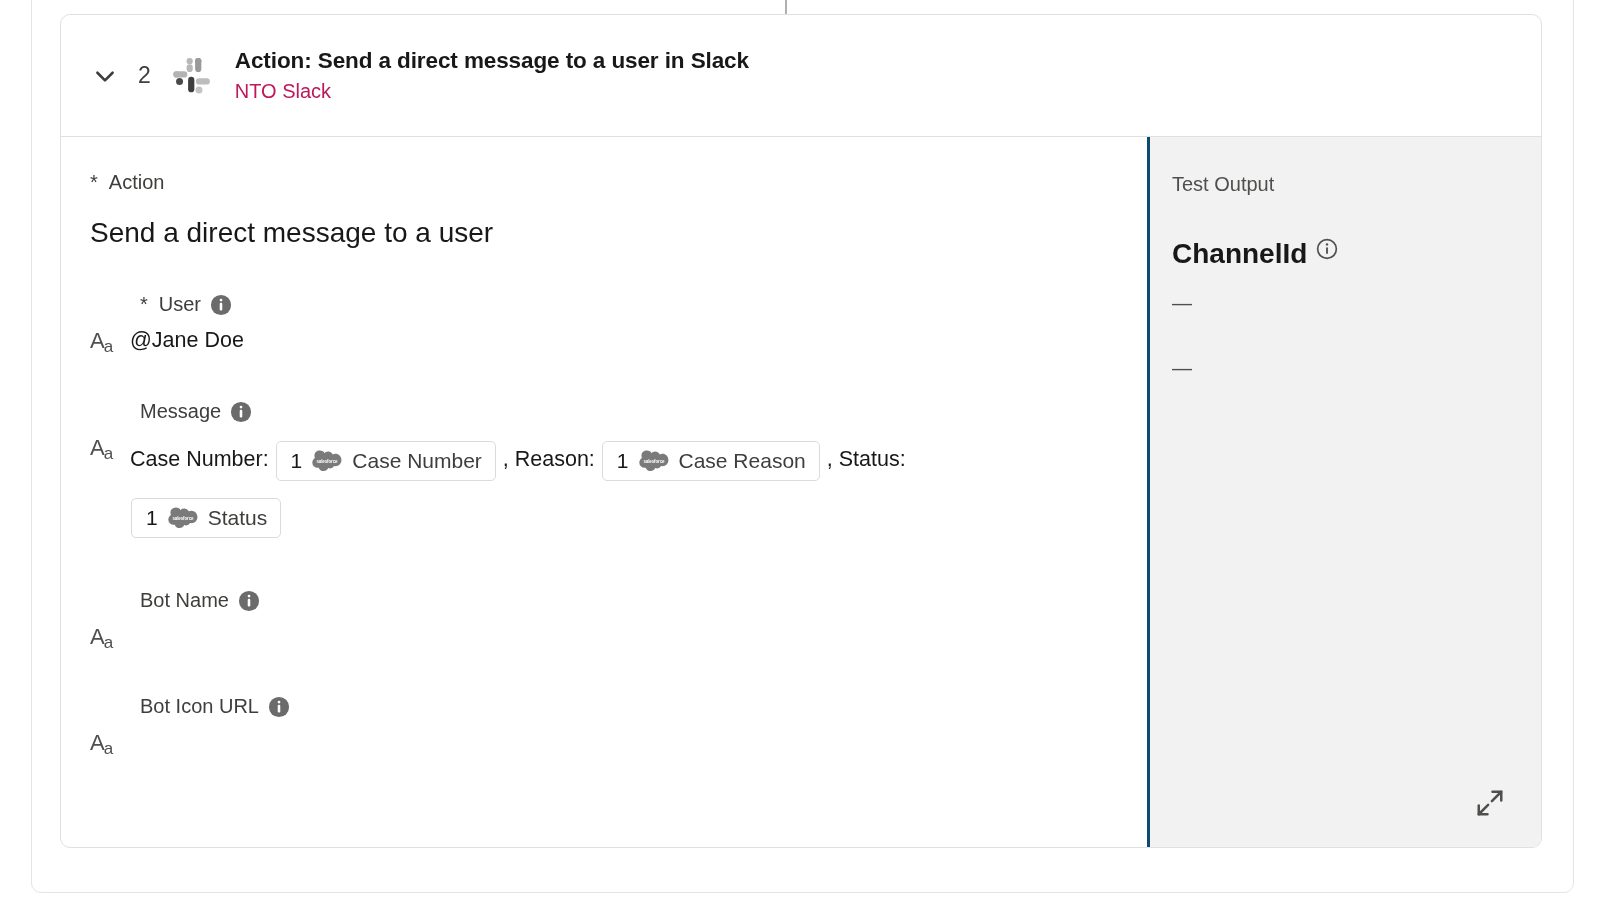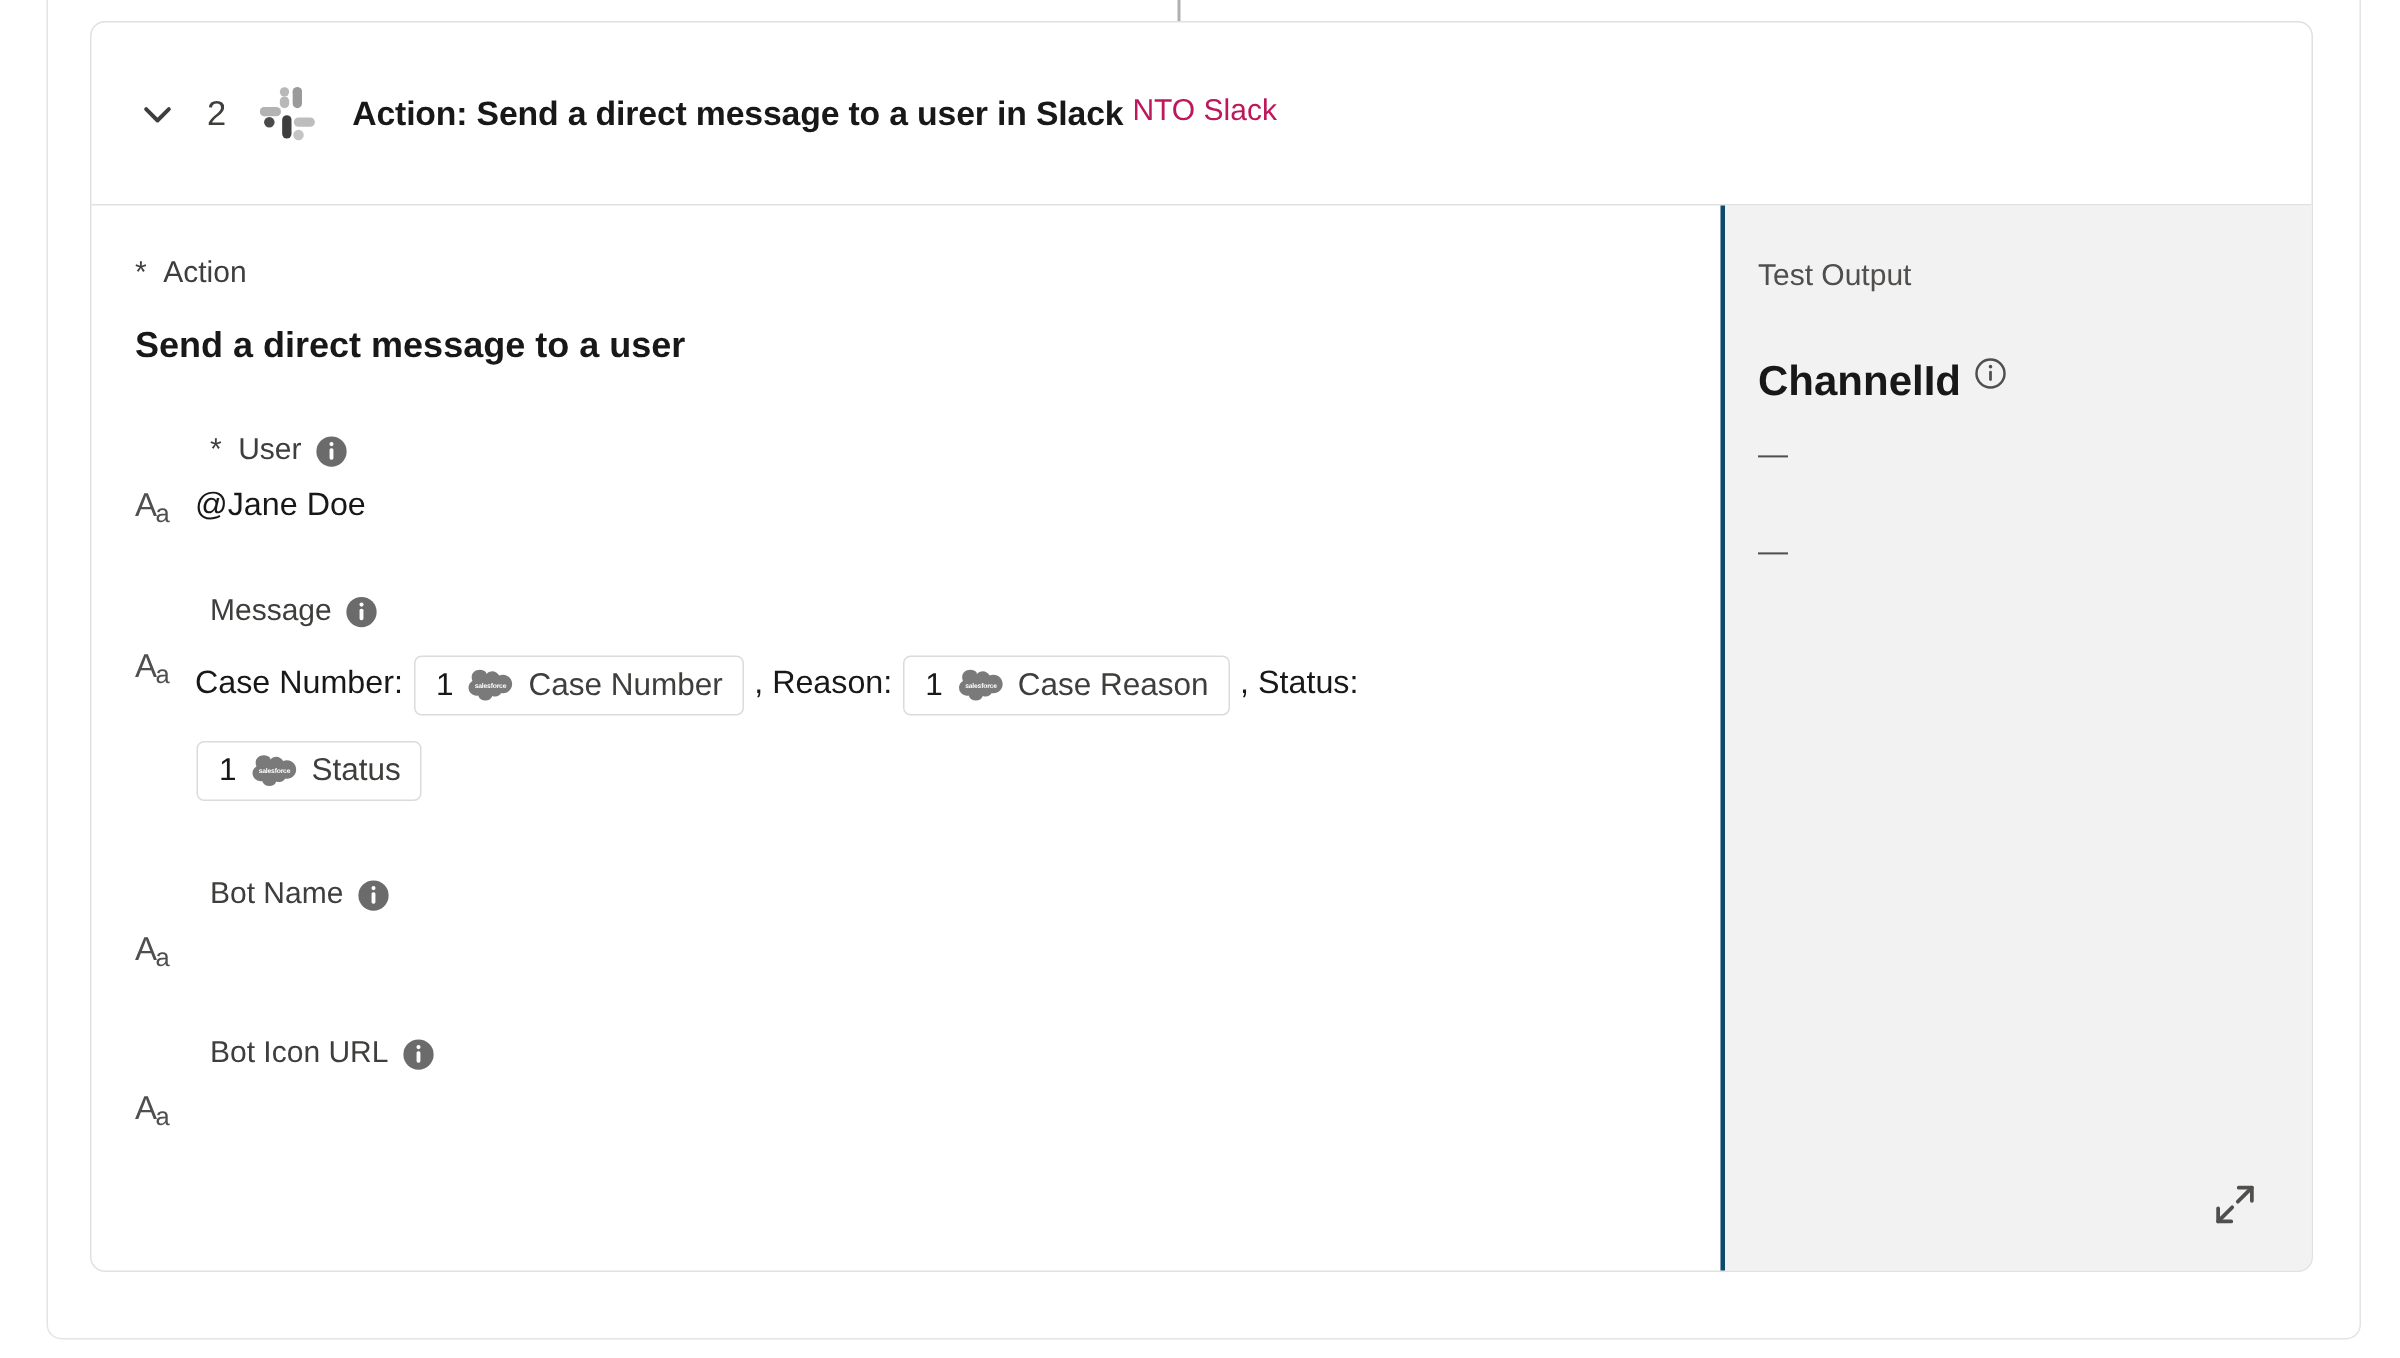--- a/index.html
+++ b/index.html
@@ -62,21 +62,21 @@
     margin-left: 16px;
     margin-right: 20px;
     flex: 0 0 auto;
   }
   .slack-icon {
     width: 42px; height: 42px;
     flex: 0 0 auto;
     margin-right: 22px;
     display: block;
   }
-  .header-text { display: flex; flex-direction: row; gap: 6px; }
+  .header-text { display: flex; flex-direction: column; gap: 6px; }
   .header-title {
     font-size: 22.5px;
     font-weight: bold;
     color: #181818;
     letter-spacing: -0.1px;
   }
   .header-sub {
     font-size: 20px;
     color: #be185d;
   }
@@ -103,24 +103,23 @@
   
   .field-label {
     font-size: 20px;
     color: #3e3e3c;
     display: flex;
     align-items: center;
     gap: 9px;
   }
   .req-star { color: #3e3e3c; margin-right: 2px; }
   .field-value-lg {
-    font-size: 24px;
+    font-size: 28px;
     color: #181818;
     margin-top: 23px;
-    font-weight: bold;
   }
 
   .indent-block { margin-left: 50px; }
 
   .field-row {
     display: flex;
     align-items: flex-start;
     margin-top: 8px;
   }
   .aa-icon {

